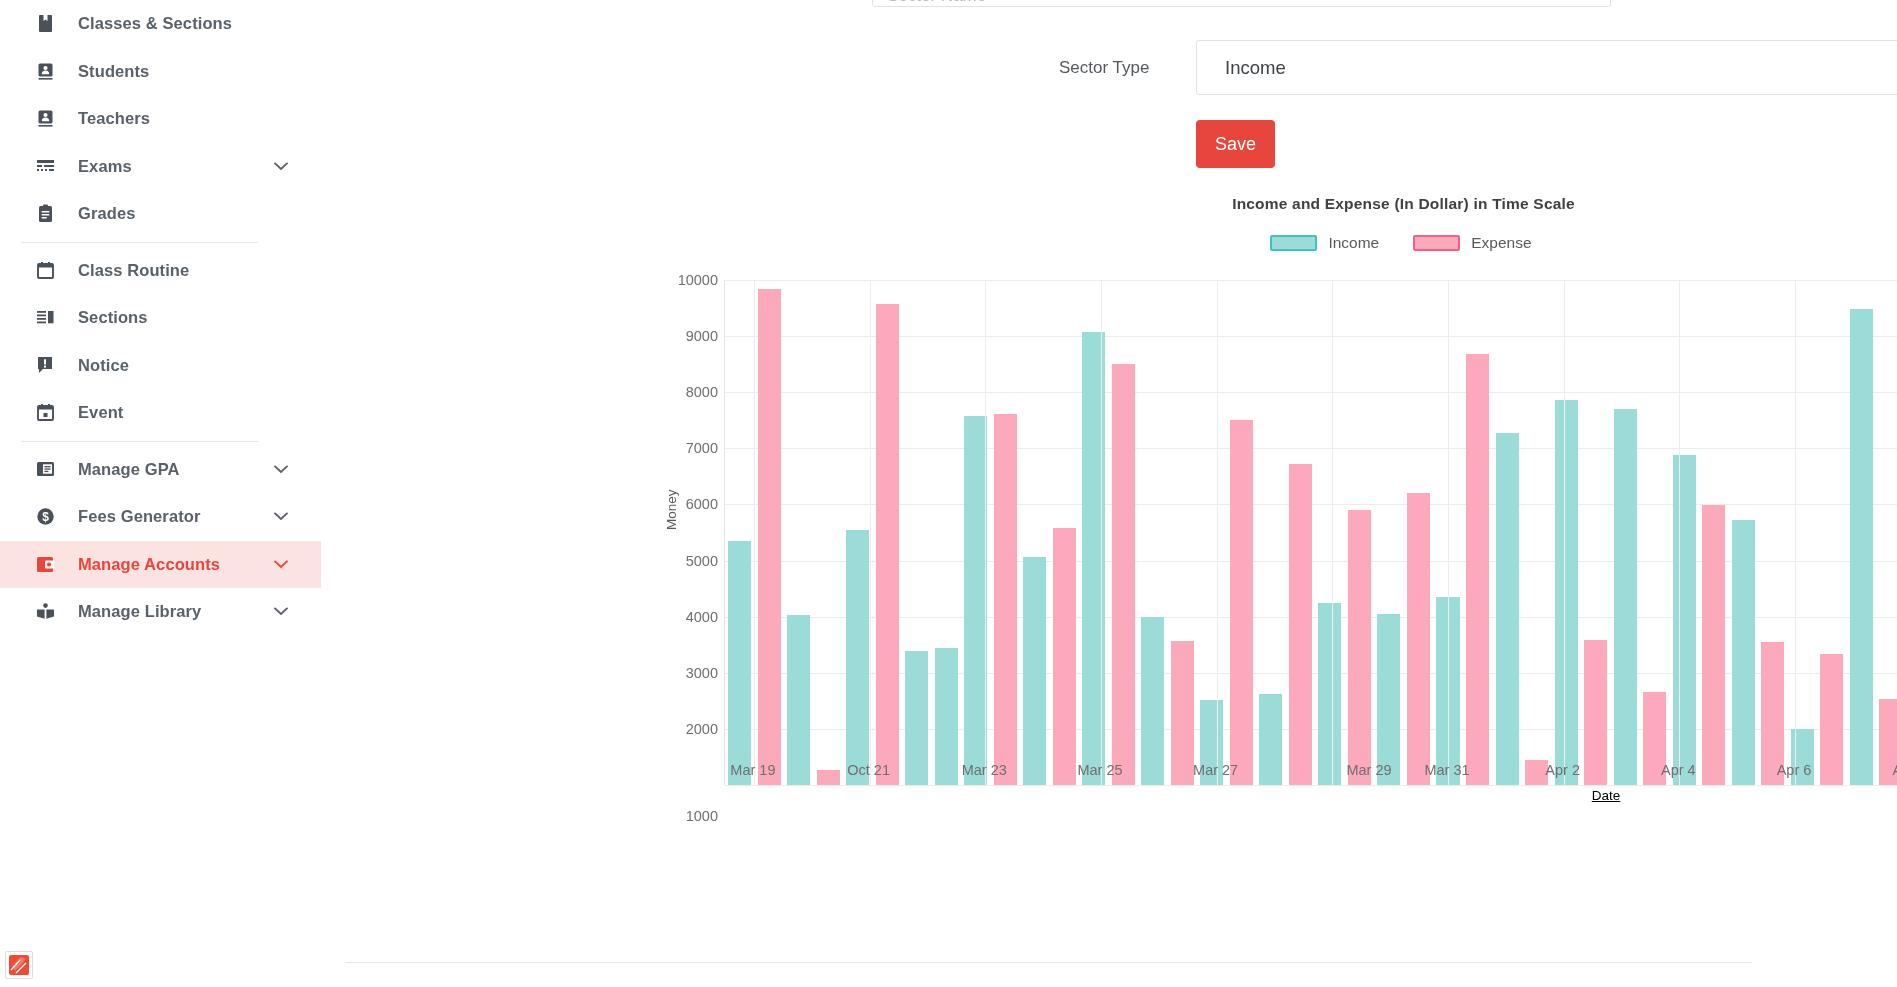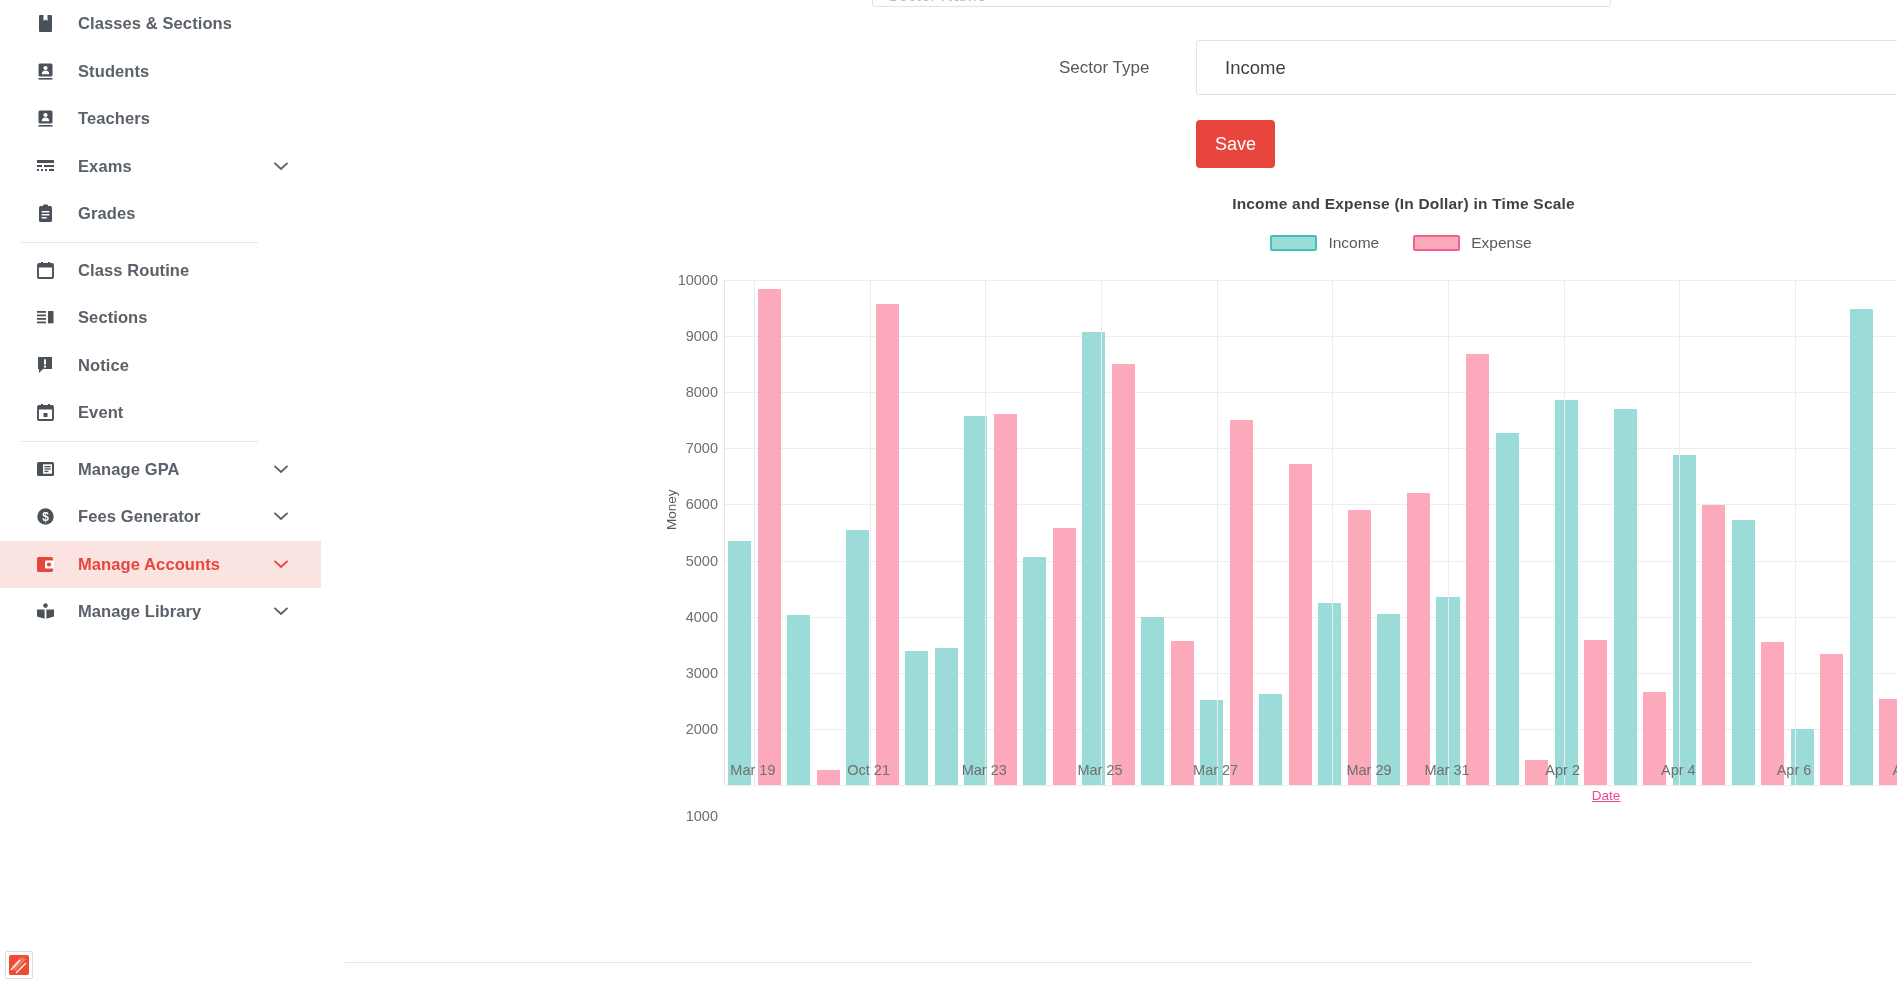--- a/index.html
+++ b/index.html
@@ -209,21 +209,21 @@
     top: 512px;
     font-size: 14.5px;
     color: #6f6f6f;
     transform: translateX(-50%);
     white-space: nowrap;
   }
   .x-axis-title {
     position: absolute;
     top: 538px;
     font-size: 13.5px;
-    color: #ec4899;
+    color: #000000;
     transform: translateX(-50%);
     text-decoration: underline;
   }
   .bottom-rule {
     position: absolute;
     left: 345px;
     right: 47px;
     top: 962px;
     height: 1px;
     background: #e6e6e6;

